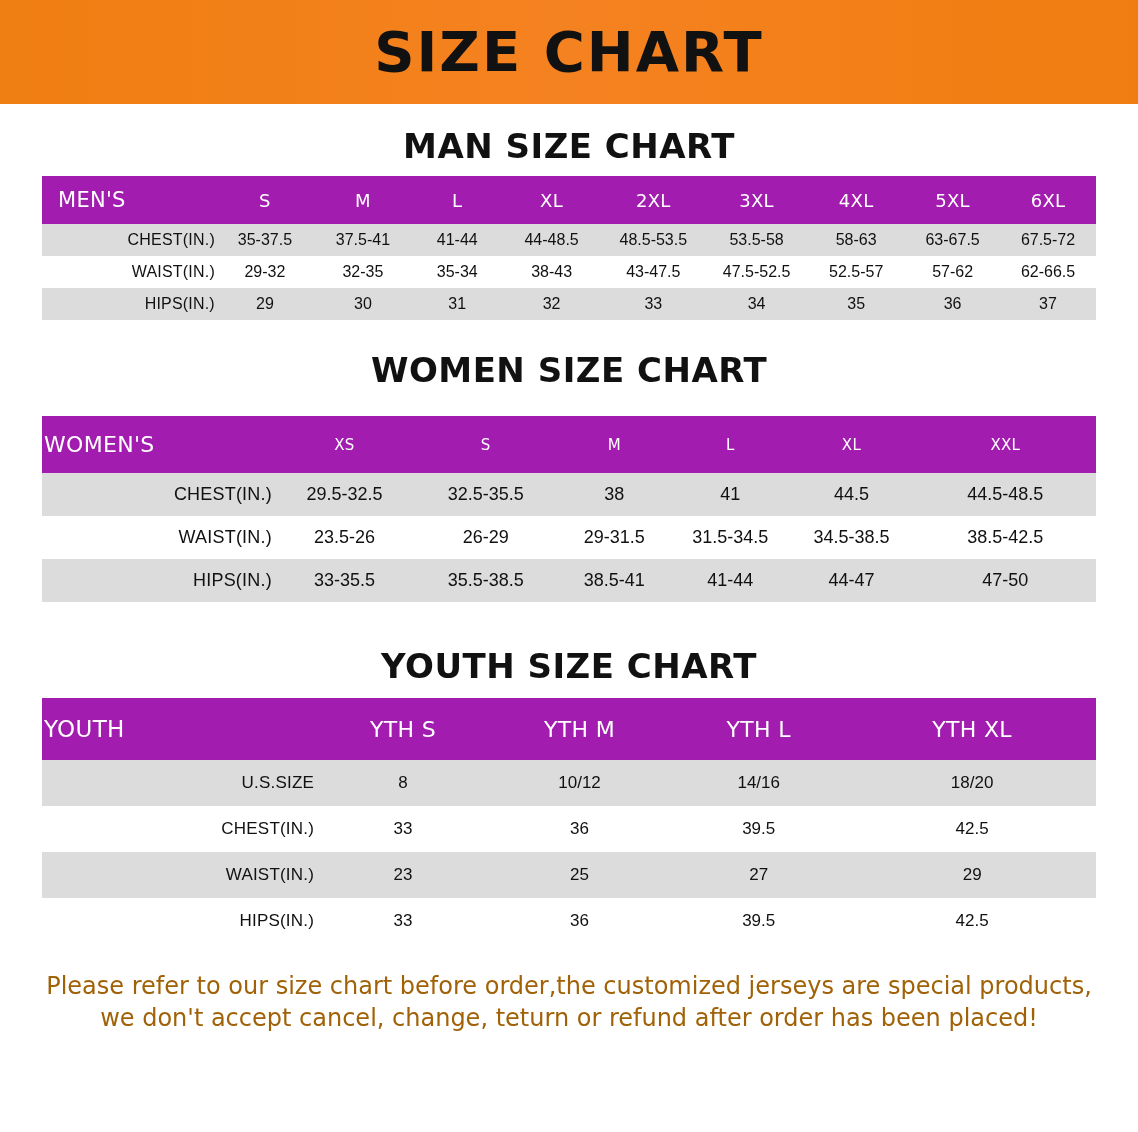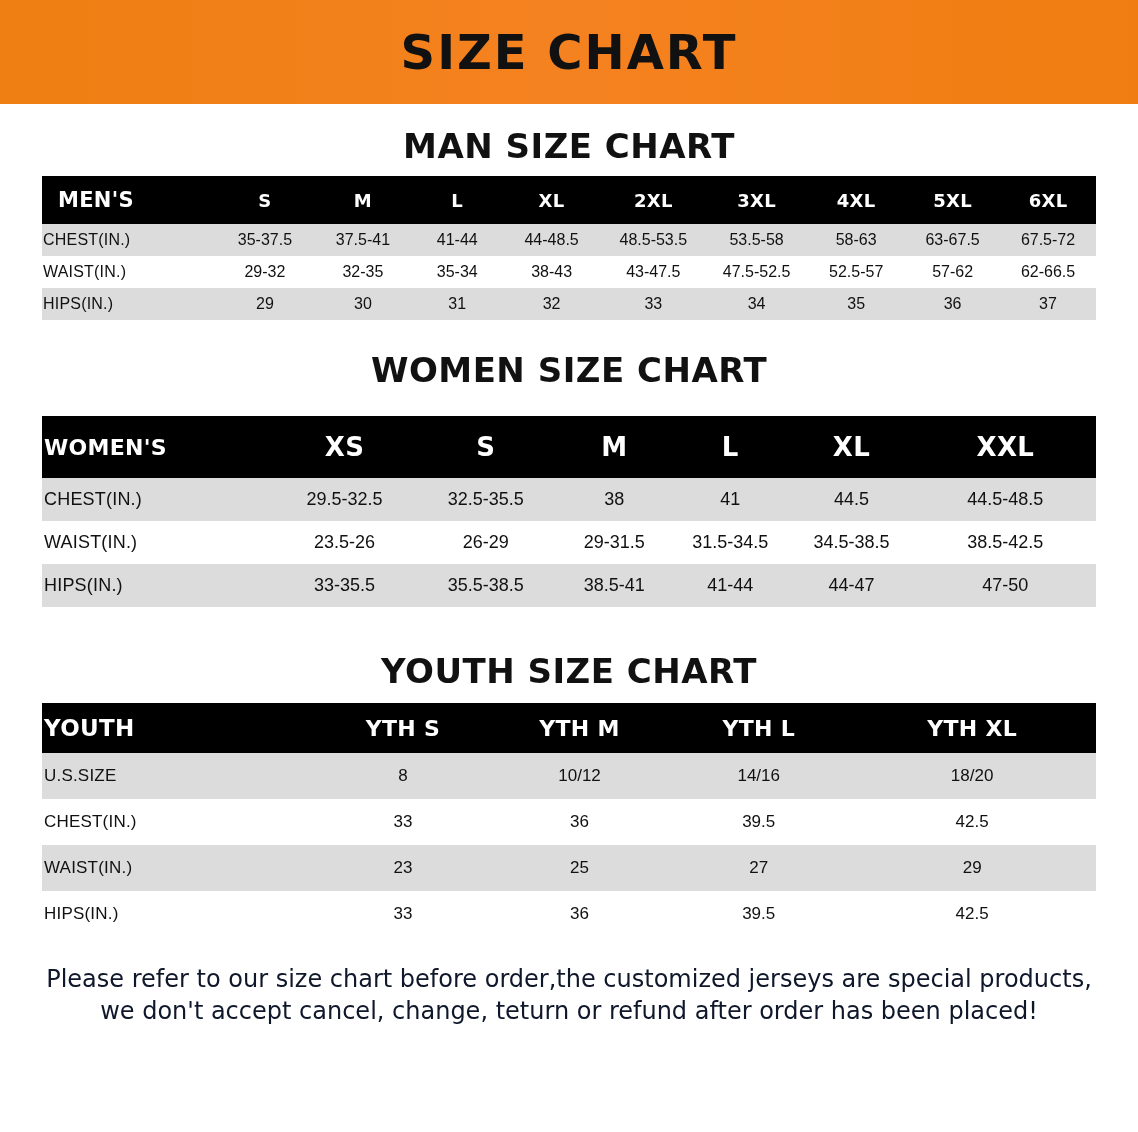--- a/index.html
+++ b/index.html
@@ -22,21 +22,21 @@
     height: 104px;
     background: #f07f15;
     background: linear-gradient(90deg, #ef7e12 0%, #f58220 50%, #ef7d10 100%);
     display: flex;
     align-items: center;
     justify-content: center;
   }
   .banner-title {
     font-family: "DejaVu Sans", sans-serif;
     font-weight: 700;
-    font-size: 48px;
+    font-size: 56px;
     letter-spacing: 2px;
     color: #111111;
     line-height: 1;
     white-space: nowrap;
   }
 
   
   .section-title {
     text-align: center;
     font-family: "DejaVu Sans", sans-serif;
@@ -52,69 +52,69 @@
   
   .table-wrap {
     margin: 0 42px;
   }
   table.size-table {
     width: 100%;
     border-collapse: collapse;
     table-layout: fixed;
   }
   table.size-table thead th {
-    background: #000000;
+    background: #a21caf;
     color: #ffffff;
     font-family: "DejaVu Sans", sans-serif;
-    font-weight: 700;
+    font-weight: 400;
     font-size: 19px;
     padding: 12px 2px;
     text-align: center;
     letter-spacing: 0.3px;
   }
   table.size-table thead th.first-col {
     text-align: left;
     padding-left: 16px;
     font-size: 21px;
   }
   table.size-table tbody td {
     font-size: 17px;
     color: #111111;
     text-align: center;
     padding: 9px 2px;
     font-family: "Liberation Sans", sans-serif;
   }
   table.size-table tbody td.first-col {
-    text-align: left;
+    text-align: right;
     font-size: 17px;
     letter-spacing: 0.2px;
   }
   tr.row-shade td { background: #dcdcdc; }
   tr.row-plain td { background: #ffffff; }
 
   
   #men-table thead th { font-size: 18px; }
   #men-table thead th.first-col { font-size: 21px; }
   #men-table tbody td { font-size: 16px; padding: 7px 1px; }
 
   
-  #women-table thead th { font-size: 26px; padding: 16px 2px; }
+  #women-table thead th { font-size: 15px; padding: 16px 2px; }
   #women-table thead th.first-col { font-size: 22px; }
   #women-table tbody td { font-size: 18px; padding: 11px 2px; }
 
   
-  #youth-table thead th { font-size: 22px; padding: 12px 2px; }
+  #youth-table thead th { font-size: 22px; padding: 18px 2px; }
   #youth-table thead th.first-col { font-size: 23px; }
   #youth-table tbody td { font-size: 17px; padding: 13px 2px; }
 
   
   .footer-note {
     margin: 26px 34px 0 34px;
     text-align: center;
-    color: #0f172a;
+    color: #a16207;
     font-family: "DejaVu Sans", sans-serif;
     font-size: 24px;
     line-height: 1.35;
   }
   .footer-note div { white-space: nowrap; }
 </style>
 </head>
 <body>
 
 <div class="page">

